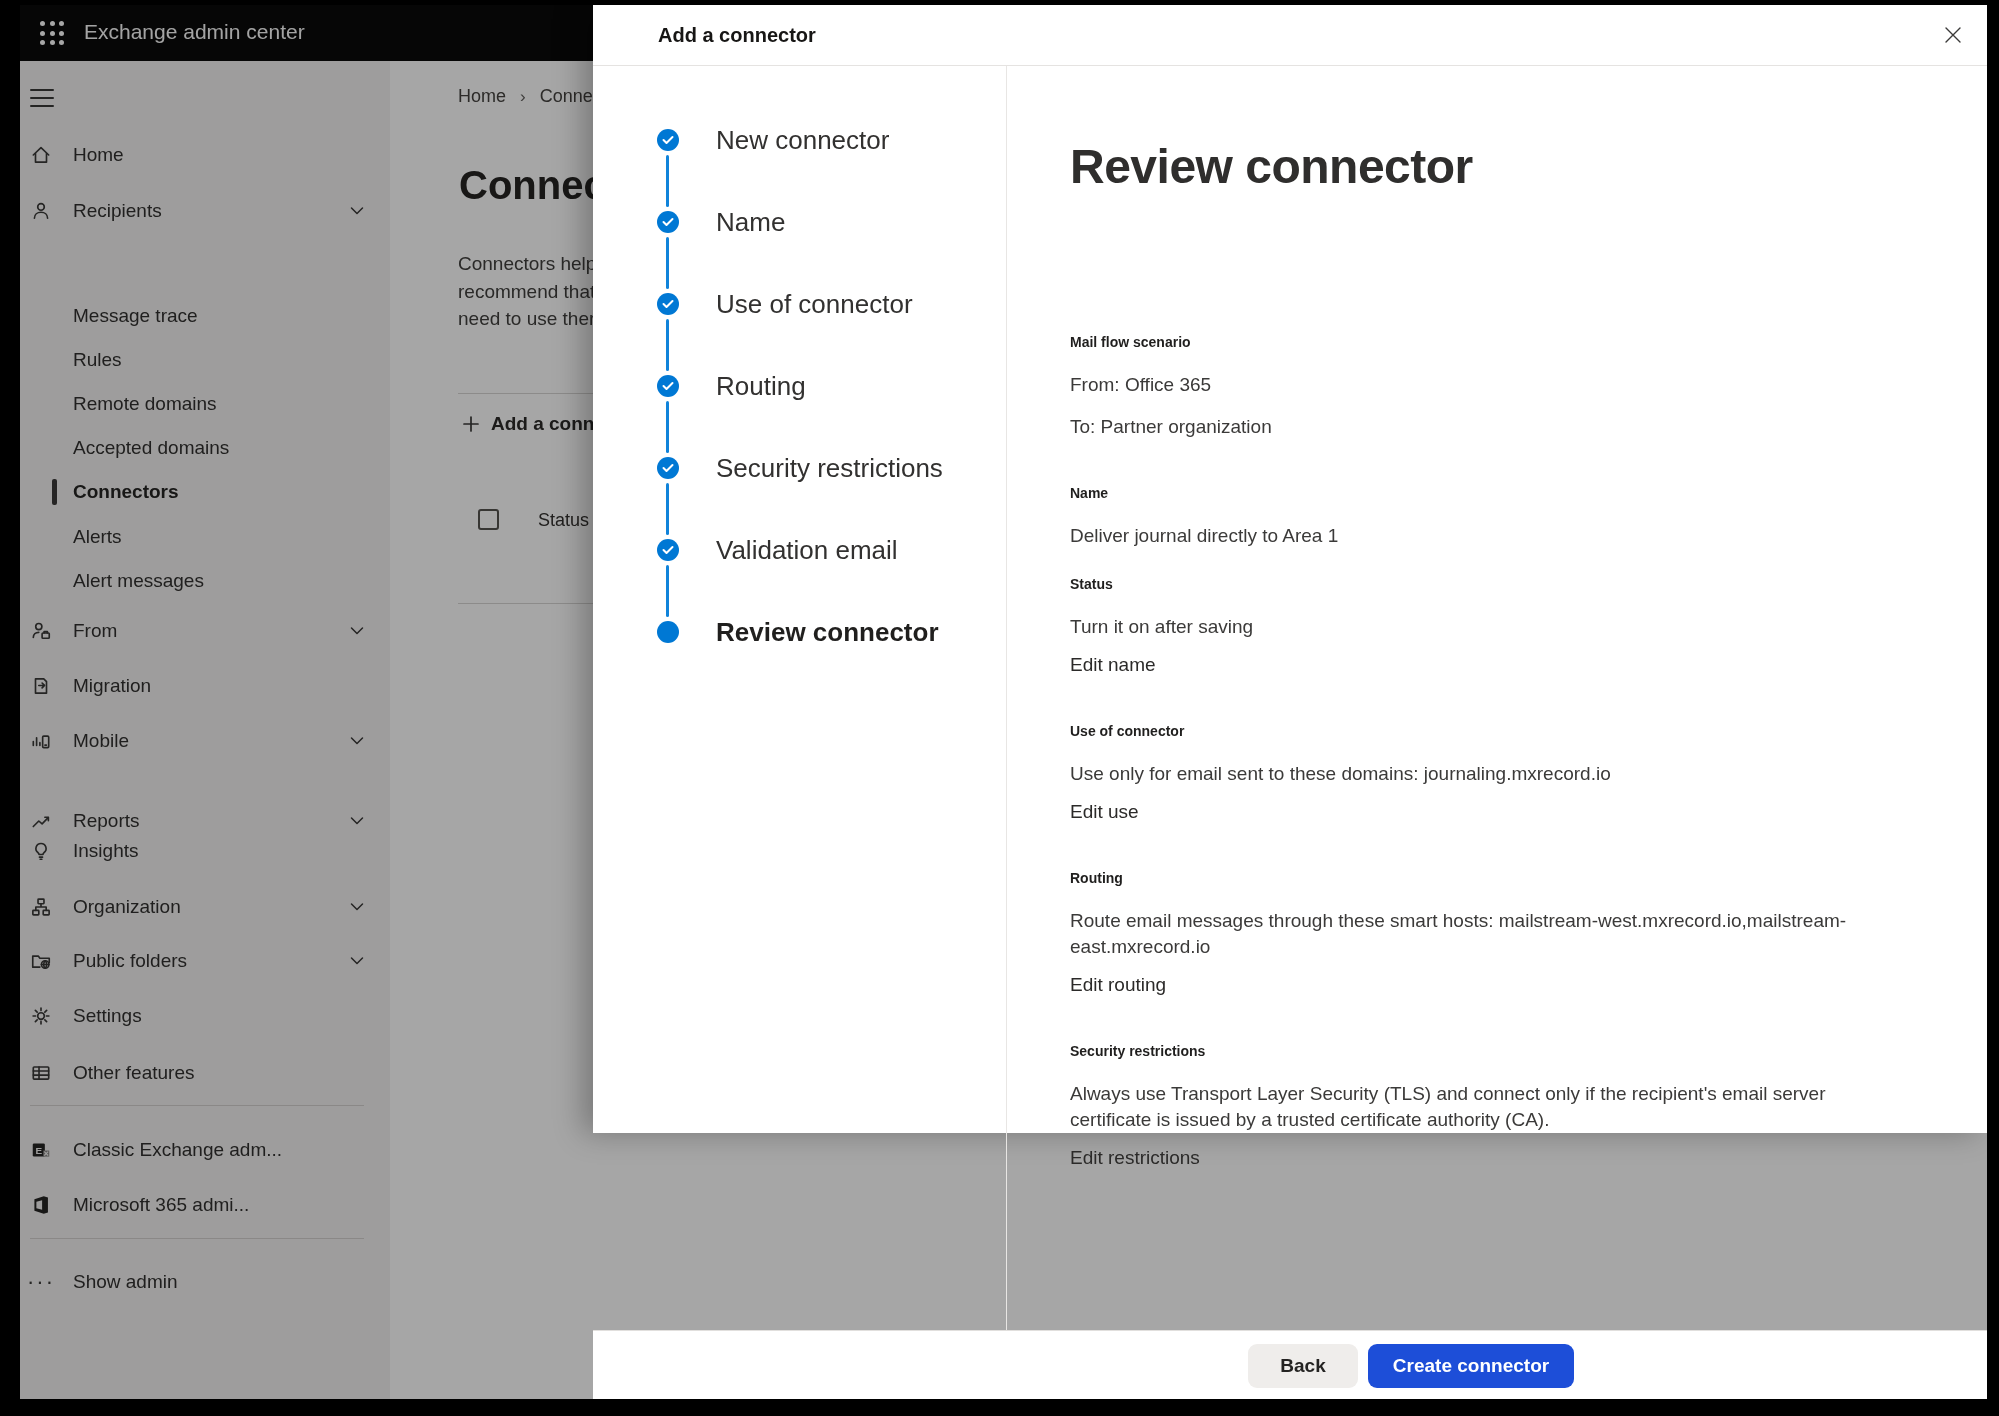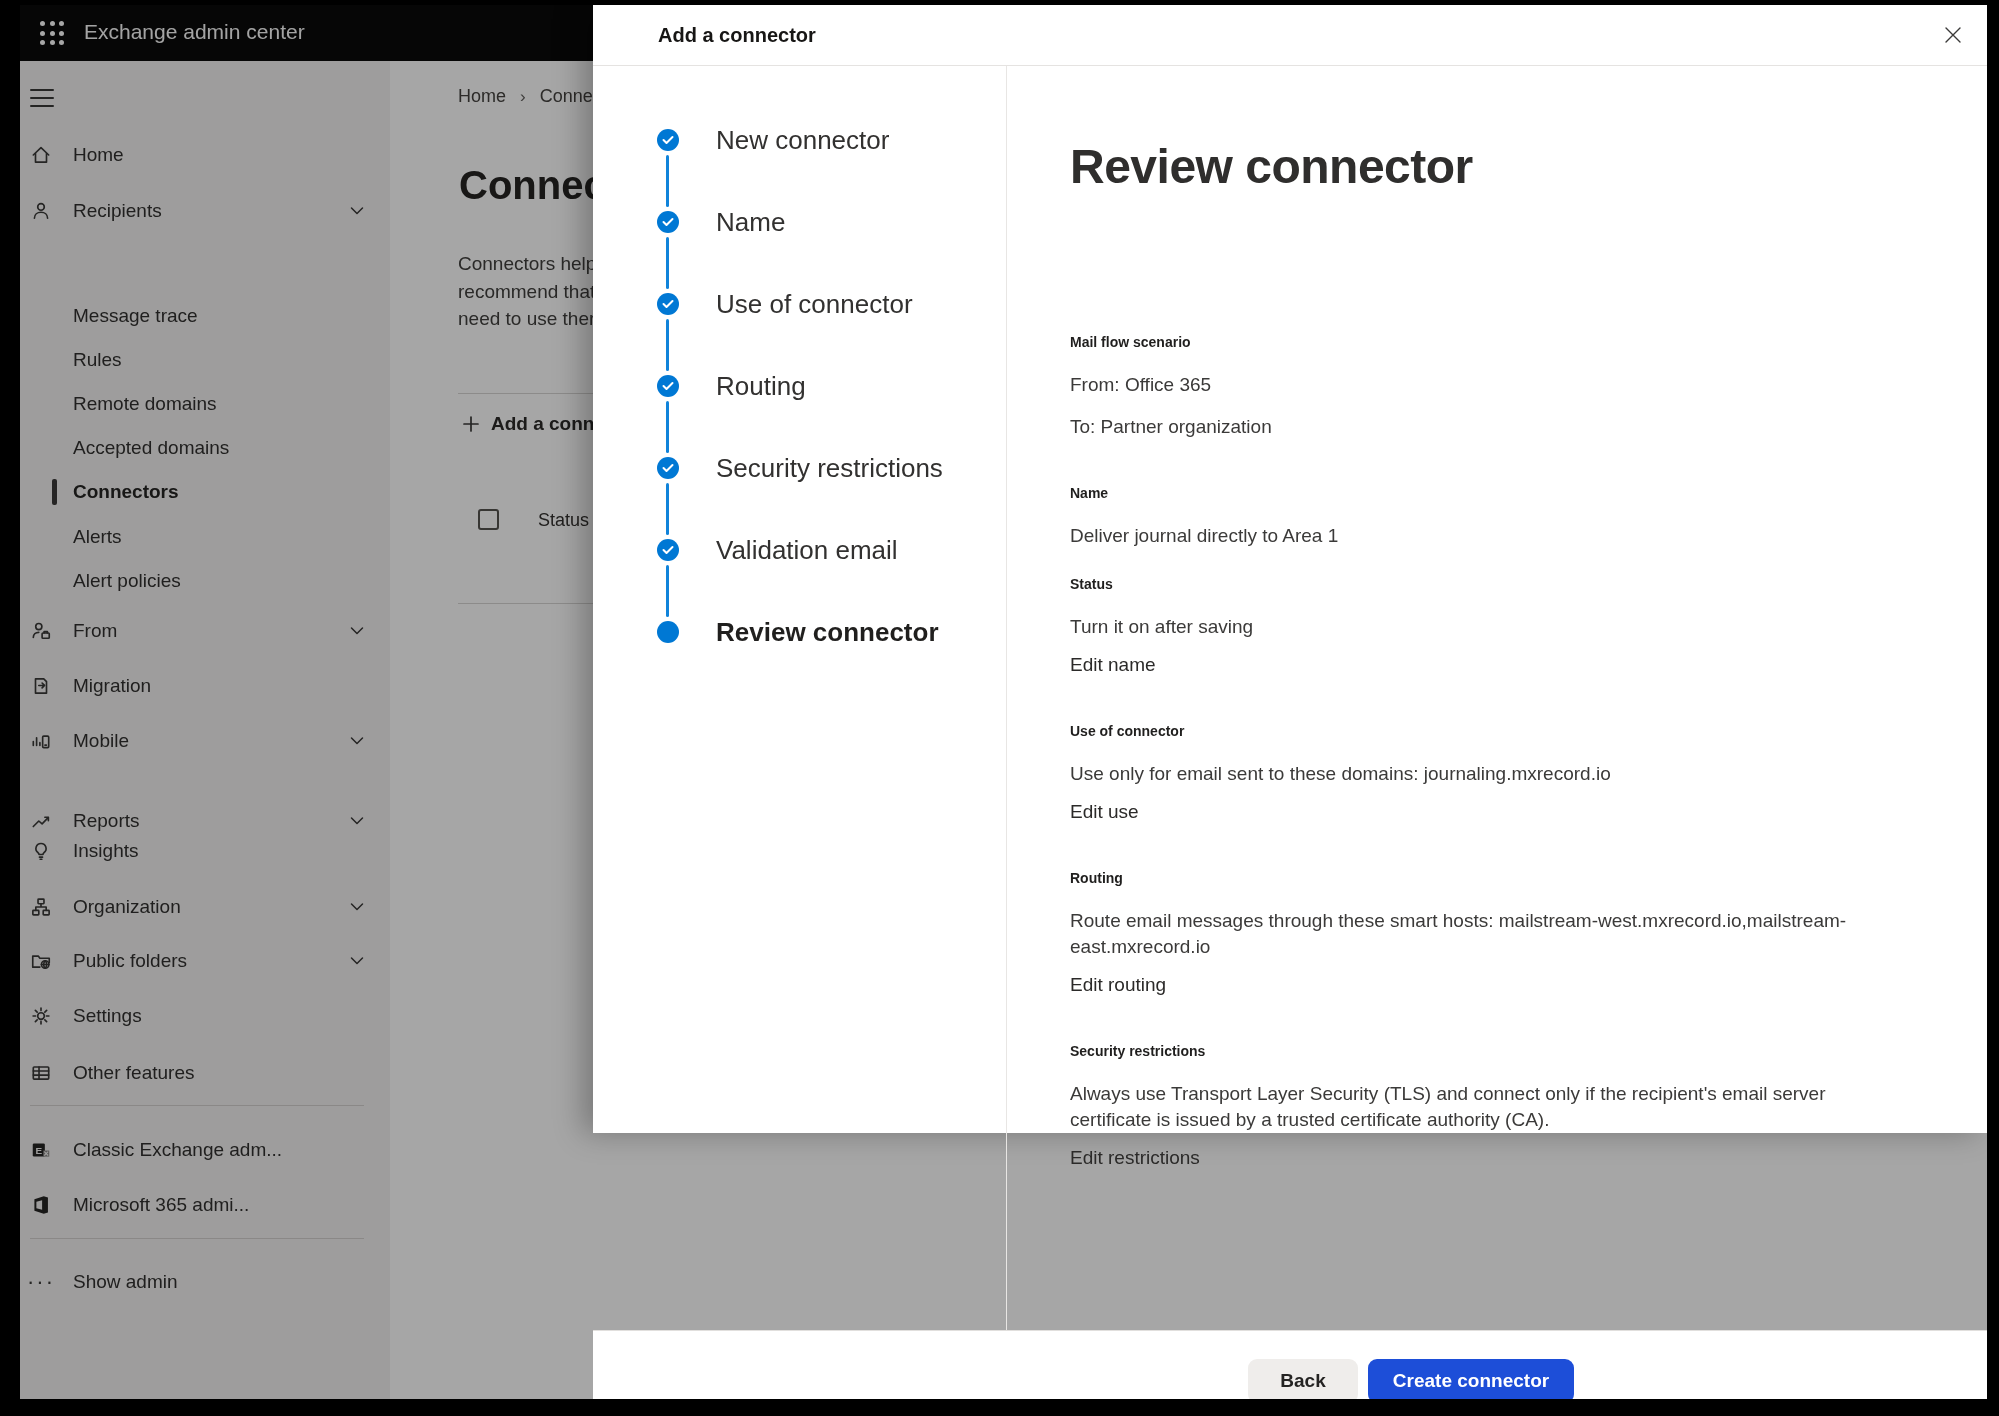--- a/index.html
+++ b/index.html
@@ -61,21 +61,21 @@
   .review-heading { font-size:48px; font-weight:700; color:#2f2e2d; line-height:58px; letter-spacing:-0.5px; }
   .sections { margin-top:133px; max-width:795px; }
   .sec-h { font-size:14px; font-weight:700; color:#201f1e; line-height:27px; margin-top:40px; }
   .sec-h.first { margin-top:0; }
   .sec-h.sub { margin-top:22px; }
   .sec-t { font-size:19px; color:#3b3a39; line-height:26px; margin-top:16px; }
   .sec-l { font-size:19px; color:#2b2a29; line-height:26px; margin-top:12px; width:fit-content; cursor:pointer; }
 
   
   .modal-footer { position:absolute; left:0; right:0; top:1325px; height:69px; border-top:1px solid #e1dfdd; background:#fff; }
-  .btn { position:absolute; top:13px; height:44px; border:none; border-radius:9px; font-family:inherit; font-size:19px; font-weight:600; cursor:pointer;margin-top:15px; }
+  .btn { position:absolute; top:13px; height:44px; border:none; border-radius:9px; font-family:inherit; font-size:19px; font-weight:600; cursor:pointer; }
   .btn-back { left:655px; width:110px; background:#efedeb; color:#242322; }
   .btn-create { left:775px; width:206px; background:#1d4ed8; color:#ffffff; }
 
   svg.nicon { stroke:#3a3938; fill:none; stroke-width:1.5; stroke-linecap:round; stroke-linejoin:round; }
 </style>
 </head>
 <body>
 
 <div class="frame">
   <div class="screen">
@@ -137,21 +137,21 @@
       <div class="nav-item" style="top:365px">
           <span class="lbl">Accepted domains</span>
         </div>
       <div class="nav-item selected" style="top:409px">
           <span class="lbl">Connectors</span>
         </div>
       <div class="nav-item" style="top:454px">
           <span class="lbl">Alerts</span>
         </div>
       <div class="nav-item" style="top:498px">
-          <span class="lbl">Alert policies</span>
+          <span class="lbl">Alert messages</span>
         </div>
 
       <div class="nav-item" style="top:548px">
         <span class="ico">
             <svg class="nicon" width="22" height="22" viewBox="0 0 20 20">
               <circle cx="8" cy="6" r="2.8"></circle>
               <path d="M3 15.8c0-2.9 2.2-4.6 5-4.6"></path>
               <rect x="11" y="11.8" width="6.5" height="4.8" rx="0.8"></rect>
               <path d="M12.8 11.8v-1.3h3v1.3"></path>
             </svg>

